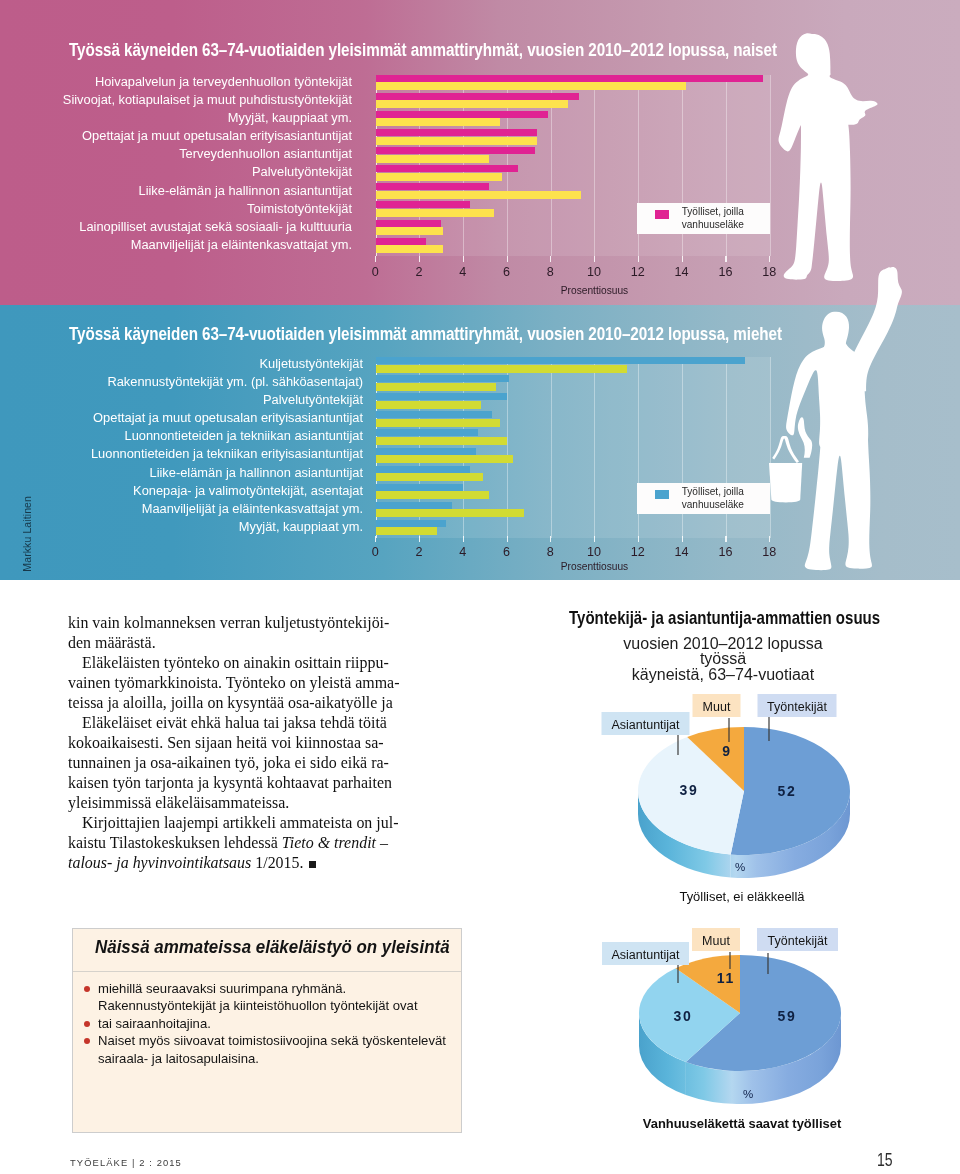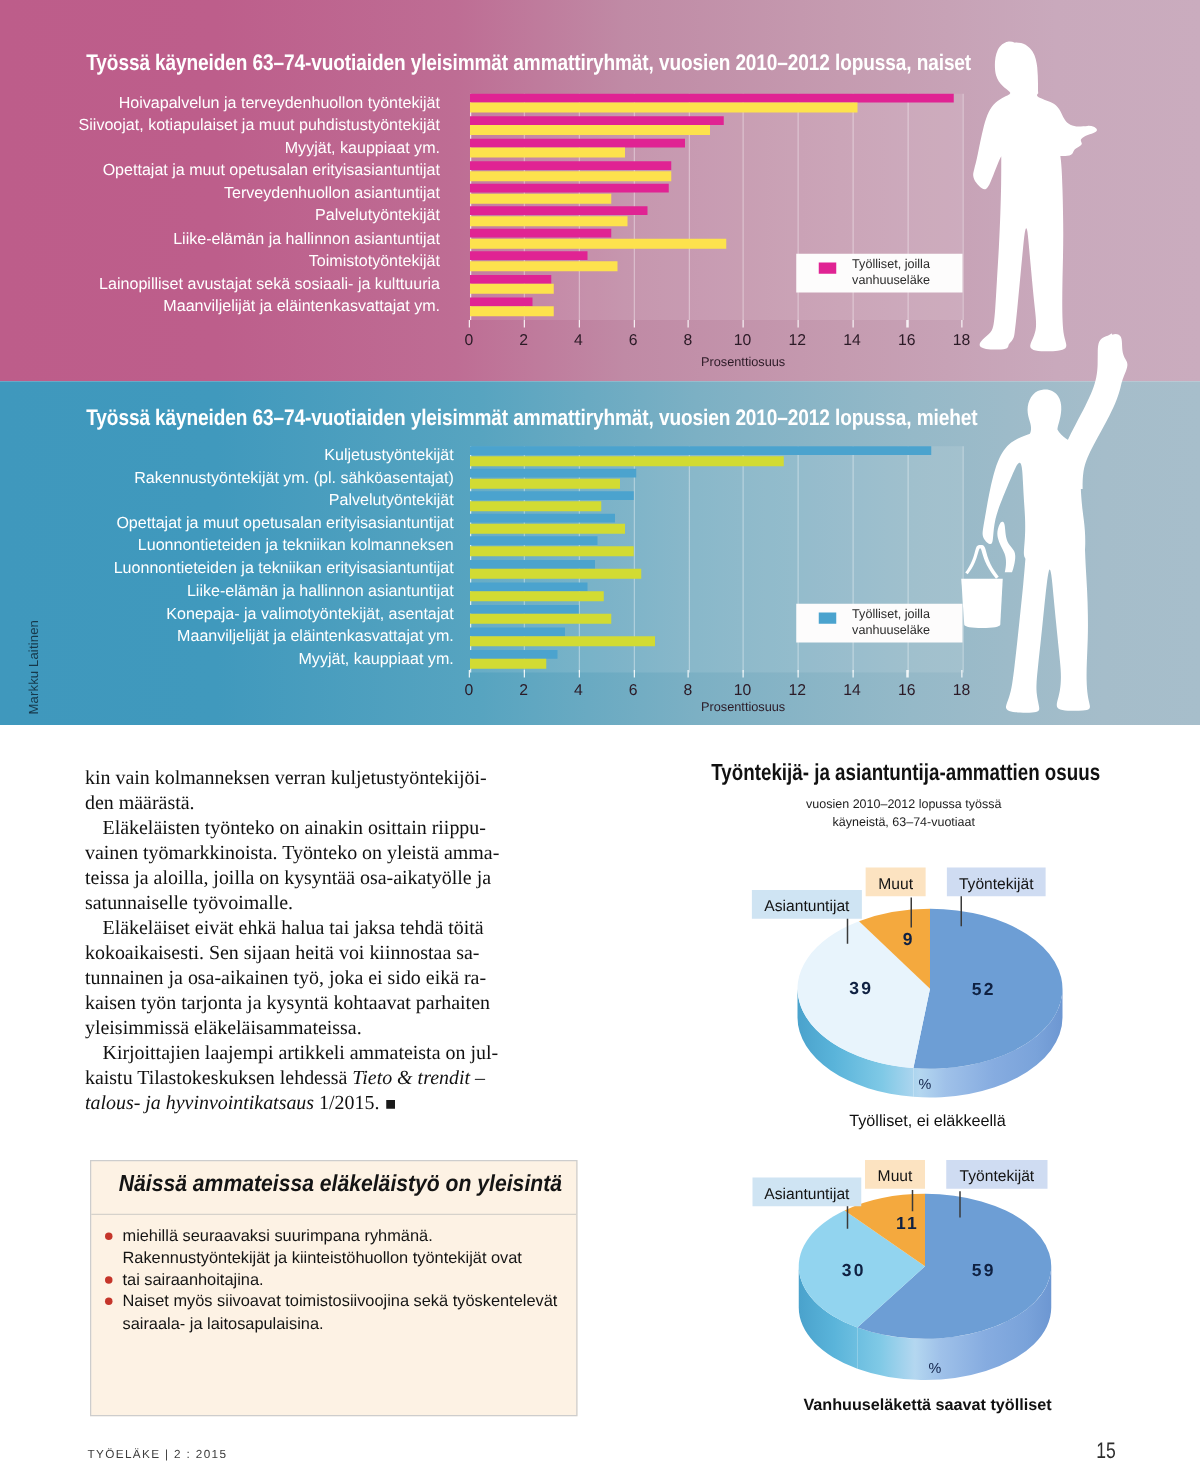--- a/index.html
+++ b/index.html
@@ -62,21 +62,21 @@
     transform:scaleX(.91);transform-origin:left center;white-space:nowrap;}
   .box-b{padding:8px 16px 0 11px;}
   .bullet{display:flex;}
   .bullet .dot{width:6px;height:6px;border-radius:50%;background:#c5352a;margin:5.8px 8px 0 0;flex:none;}
   .bullet .tx{font-size:13.1px;color:#141414;}
   .bullet .tx span{display:block;height:17.4px;line-height:17.4px;white-space:nowrap;}
 
   
   .pietitle{position:absolute;font-weight:bold;font-size:18.6px;color:#111;line-height:19px;
     transform:scaleX(.808);transform-origin:left top;white-space:nowrap;}
-  .piesub{position:absolute;font-size:10px;line-height:15.4px;color:#1d1d1d;text-align:center;width:244px;}
+  .piesub{position:absolute;font-size:16px;line-height:15.4px;color:#1d1d1d;text-align:center;width:244px;}
   .piecap{position:absolute;font-size:12.95px;color:#111;text-align:center;width:244px;line-height:15px;}
 
   .footer{position:absolute;left:70px;top:1158px;font-size:9.4px;letter-spacing:1.1px;color:#3c3c3c;line-height:10px;}
   .pageno{position:absolute;left:877px;top:1151px;font-size:18px;color:#2d2d2d;line-height:18px;transform:scaleX(0.78);transform-origin:left top;}
 </style>
 </head>
 <body>
 
 <div class="page">
 
@@ -281,21 +281,21 @@
     </div>
   </div>
 
   <div class="panel" id="panel-men">
     <div class="chart-title" style="left:69px;top:20px;">Työssä käyneiden 63–74-vuotiaiden yleisimmät ammattiryhmät, vuosien 2010–2012 lopussa, miehet</div>
     <div class="catlabels" id="cats-men" style="left:40px;top:50px;width:323px;">
         <div>Kuljetustyöntekijät</div>
         <div>Rakennustyöntekijät ym. (pl. sähköasentajat)</div>
         <div>Palvelutyöntekijät</div>
         <div>Opettajat ja muut opetusalan erityisasiantuntijat</div>
-        <div>Luonnontieteiden ja tekniikan kolmanneksen</div>
+        <div>Luonnontieteiden ja tekniikan asiantuntijat</div>
         <div>Luonnontieteiden ja tekniikan erityisasiantuntijat</div>
         <div>Liike-elämän ja hallinnon asiantuntijat</div>
         <div>Konepaja- ja valimotyöntekijät, asentajat</div>
         <div>Maanviljelijät ja eläintenkasvattajat ym.</div>
         <div>Myyjät, kauppiaat ym.</div>
       </div>
     <div class="plot" id="plot-men" style="left:375.5px;top:52px;width:394px;height:181px;">
         <div class="plotbg"></div>
         <div class="gridline" style="left:0px;background:rgba(255,255,255,.78)"></div>
         <div class="gridline" style="left:43.77777777777778px;"></div>
@@ -479,21 +479,20 @@
 
   <div class="bodycol" id="bodycol">
       <p>
         <span class="ln">kin vain kolmanneksen verran kuljetustyöntekijöi-</span>
         <span class="ln">den määrästä.</span>
       </p>
       <p>
         <span class="ln ind">Eläkeläisten työnteko on ainakin osittain riippu-</span>
         <span class="ln">vainen työmarkkinoista. Työnteko on yleistä amma-</span>
         <span class="ln">teissa ja aloilla, joilla on kysyntää osa-aikatyölle ja</span>
-        <span class="ln">satunnaiselle työvoimalle.</span>
       </p>
       <p>
         <span class="ln ind">Eläkeläiset eivät ehkä halua tai jaksa tehdä töitä</span>
         <span class="ln">kokoaikaisesti. Sen sijaan heitä voi kiinnostaa sa-</span>
         <span class="ln">tunnainen ja osa-aikainen työ, joka ei sido eikä ra-</span>
         <span class="ln">kaisen työn tarjonta ja kysyntä kohtaavat parhaiten</span>
         <span class="ln">yleisimmissä eläkeläisammateissa.</span>
       </p>
       <p>
         <span class="ln ind">Kirjoittajien laajempi artikkeli ammateista on jul-</span>

